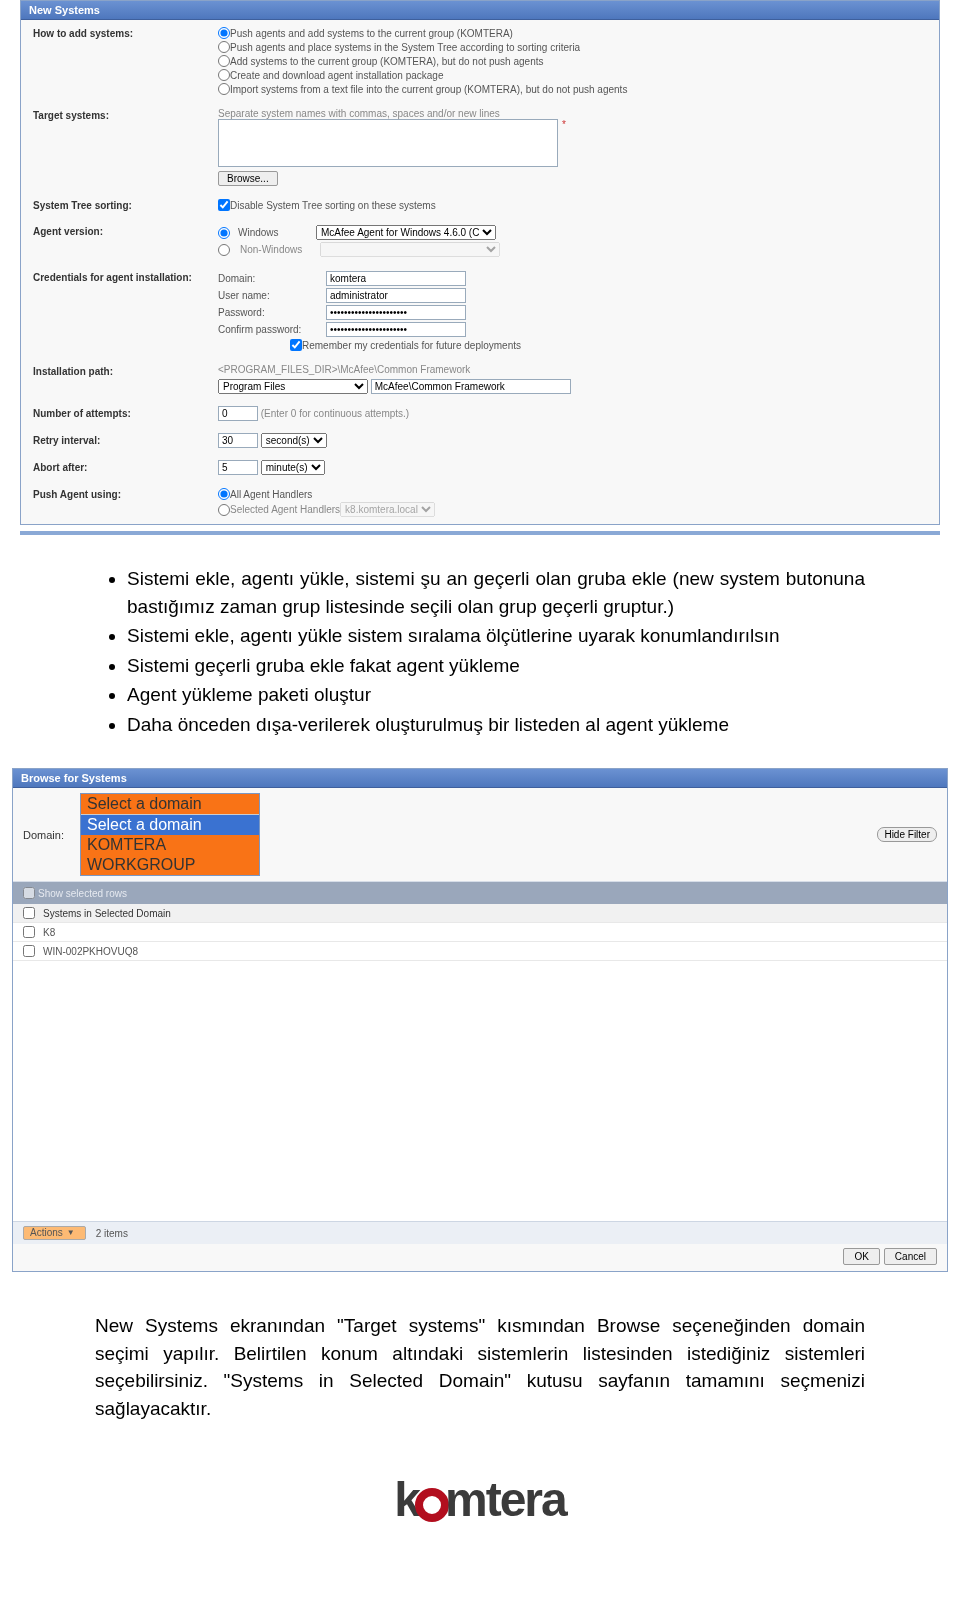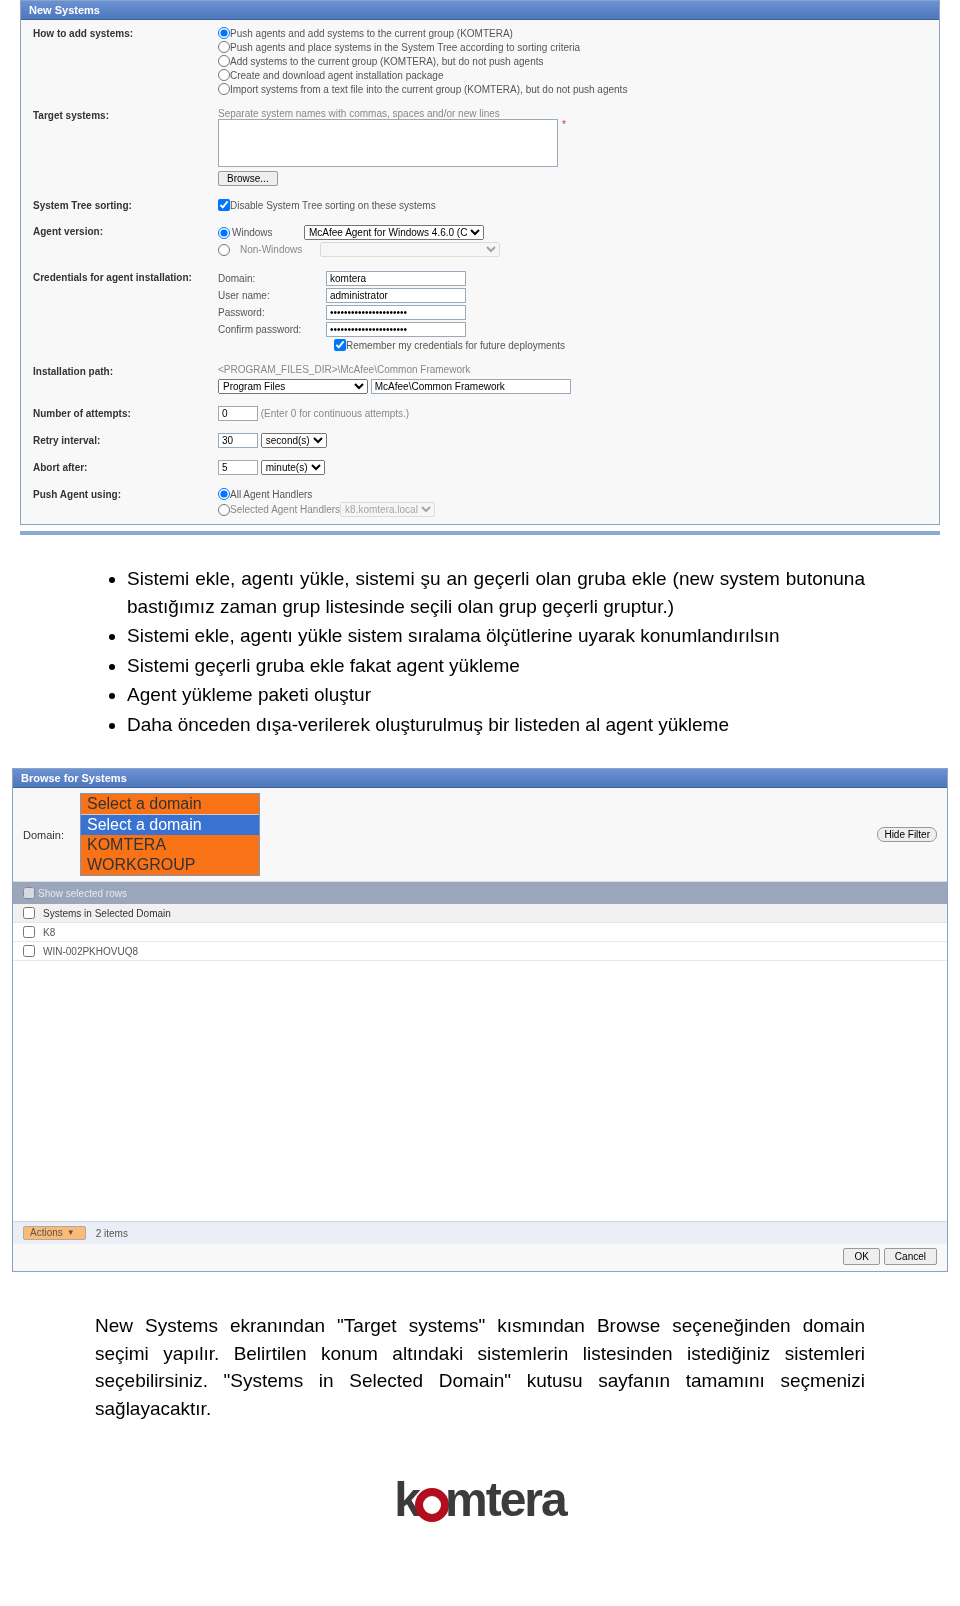--- a/index.html
+++ b/index.html
@@ -284,21 +284,21 @@
       <div class="check-line">
           <input type="checkbox" checked="" style="">
           <span>Disable System Tree sorting on these systems</span>
         </div>
     </div>
   </div>
 
   <div class="form-row">
     <div class="form-label">Agent version:</div>
     <div class="form-body">
-      <div class="radio-line" style="gap:2px">
+      <div class="radio-line" style="gap:8px">
         <input type="radio" checked="" style="">
         <span style="width:70px">Windows</span>
         <select class="ver"><option>McAfee Agent for Windows 4.6.0 (Current)</option></select>
       </div>
       <div class="radio-line gray-line" style="gap:10px">
         <input type="radio" style="">
         <span style="width:70px">Non-Windows</span>
         <select class="ver" disabled=""><option></option></select>
       </div>
     </div>
@@ -316,21 +316,21 @@
           <input class="inline-input" style="width: 140px;" value="administrator">
         </div>
       <div class="cred-row">
           <span class="cred-label">Password:</span>
           <input class="inline-input" style="width: 140px;" value="••••••••••••••••••••••">
         </div>
       <div class="cred-row">
           <span class="cred-label">Confirm password:</span>
           <input class="inline-input" style="width: 140px;" value="••••••••••••••••••••••">
         </div>
-      <div class="check-line" style="margin-left:116px">
+      <div class="check-line" style="margin-left:72px">
           <input type="checkbox" checked="" style="">
           <span>Remember my credentials for future deployments</span>
         </div>
     </div>
   </div>
 
   <div class="form-row">
     <div class="form-label">Installation path:</div>
     <div class="form-body">
       <div class="gray-line">&lt;PROGRAM_FILES_DIR&gt;\McAfee\Common Framework</div>

